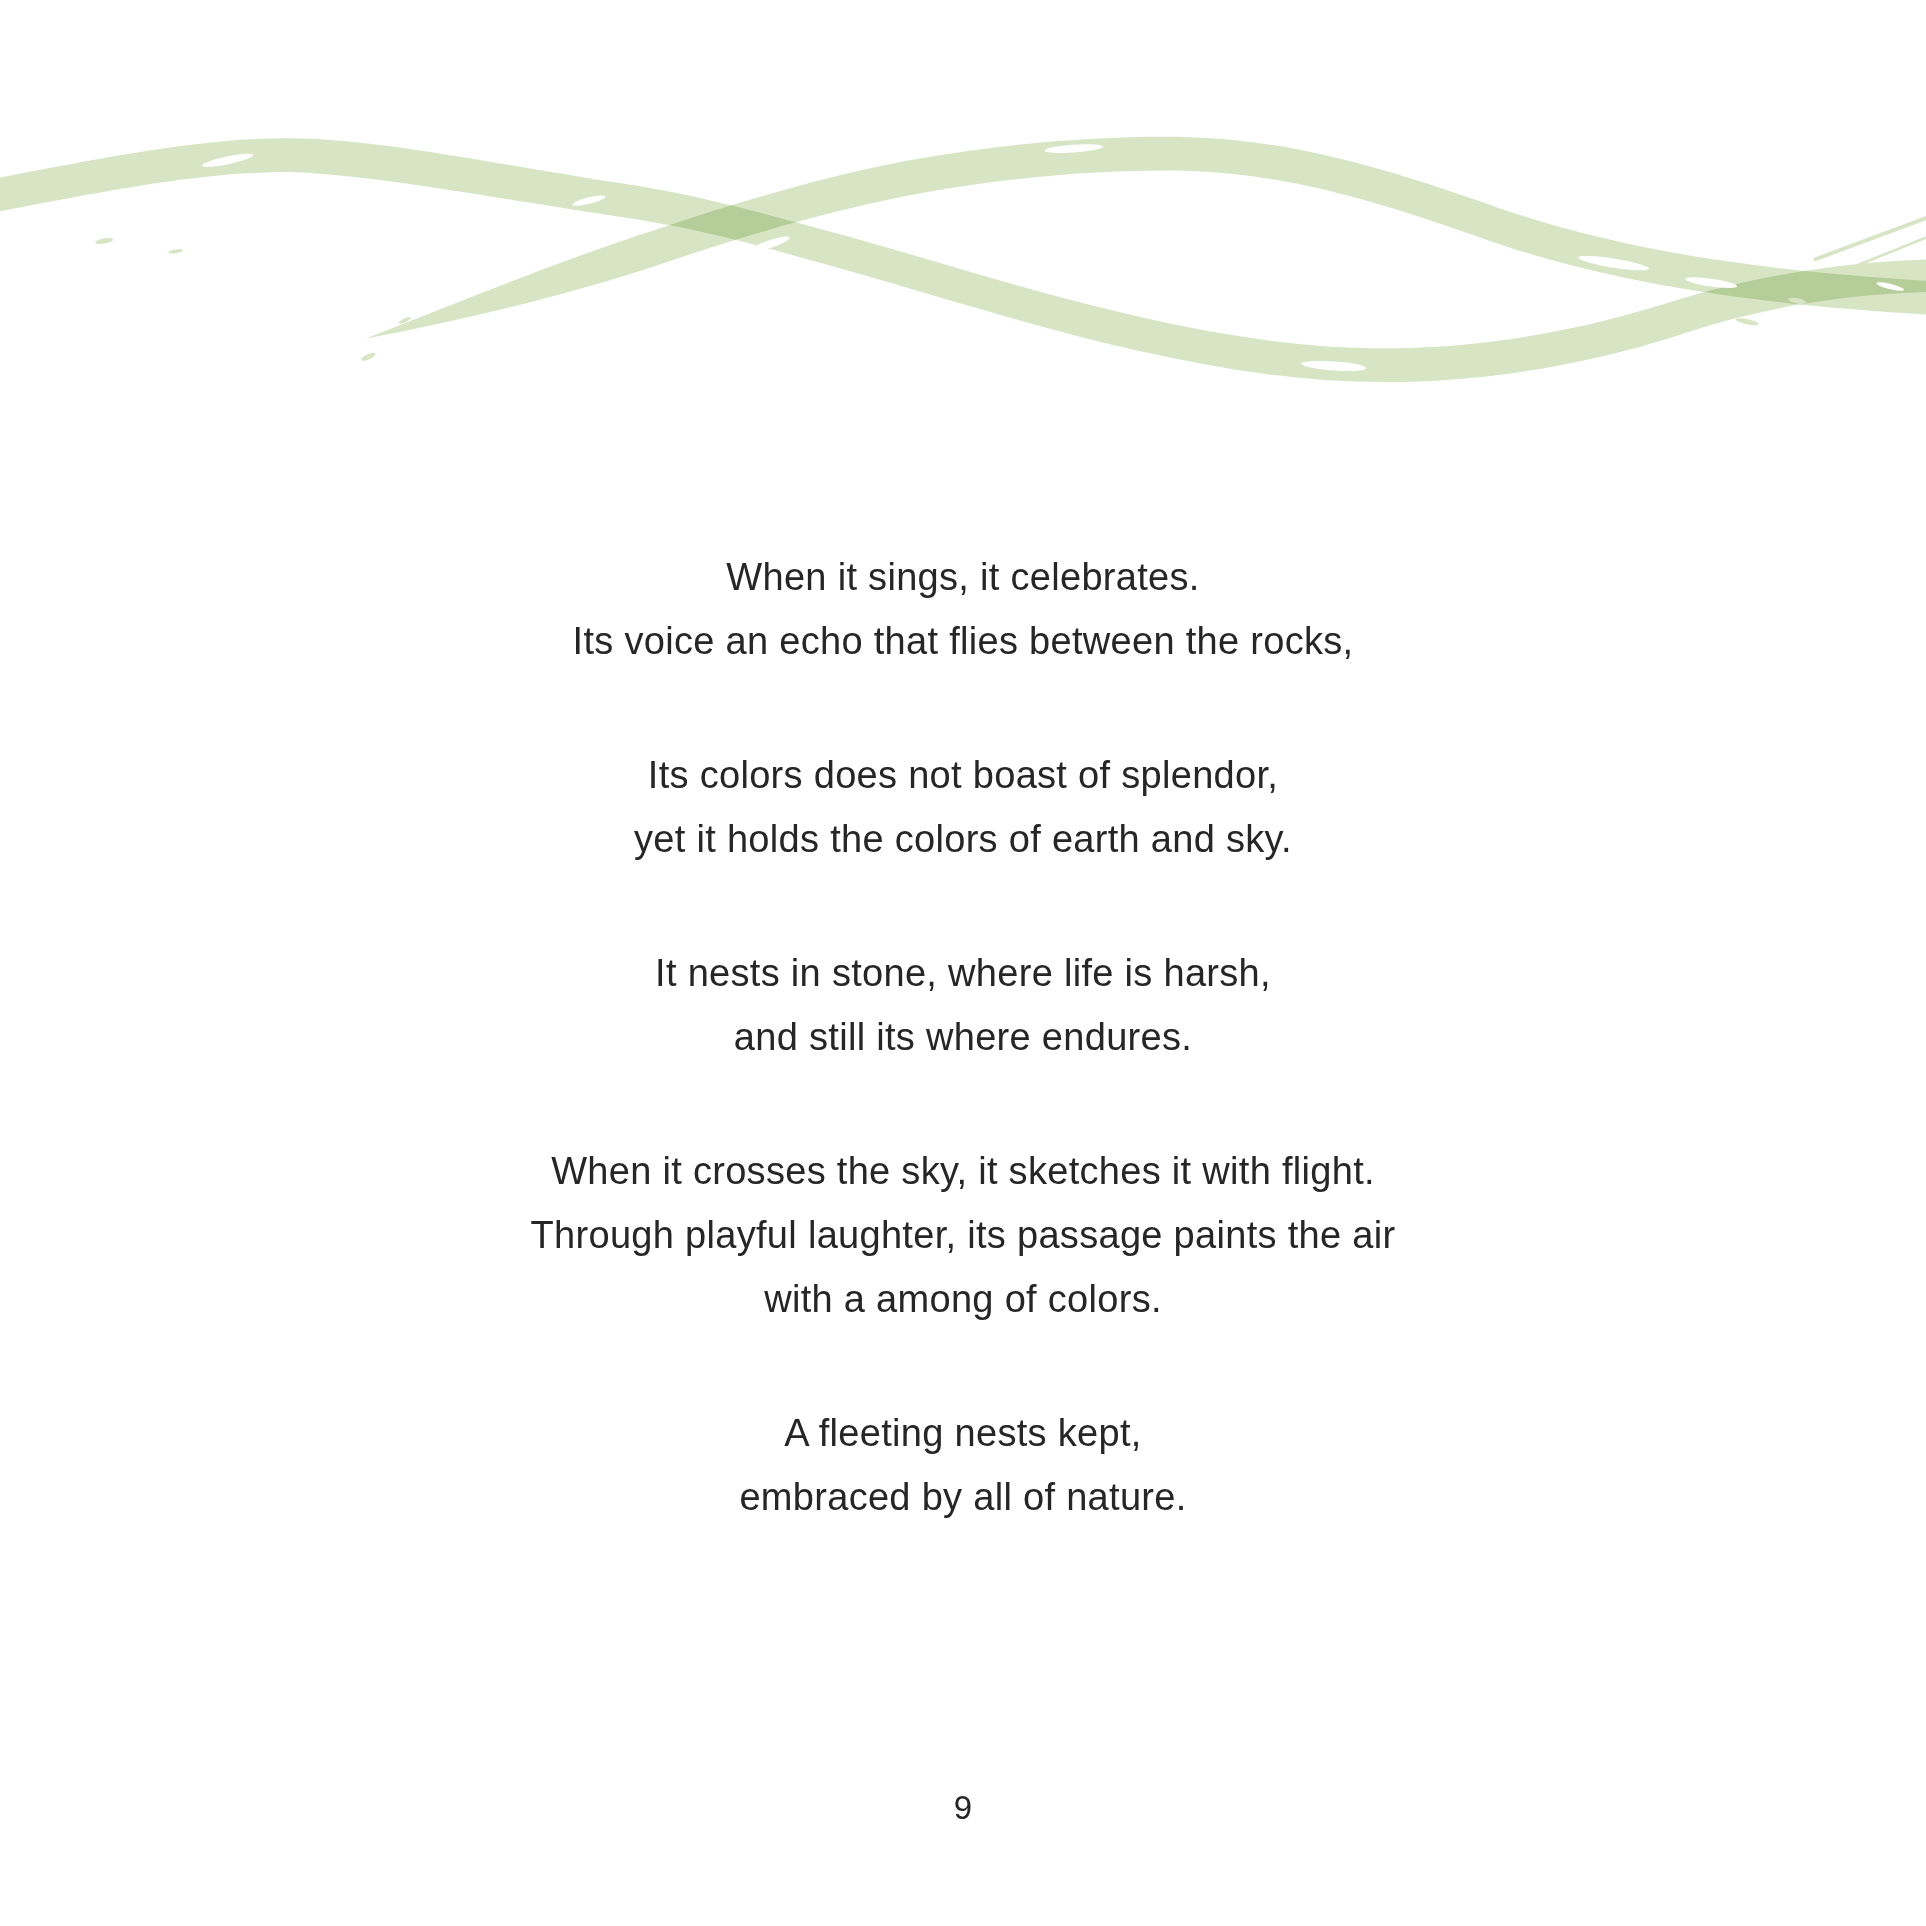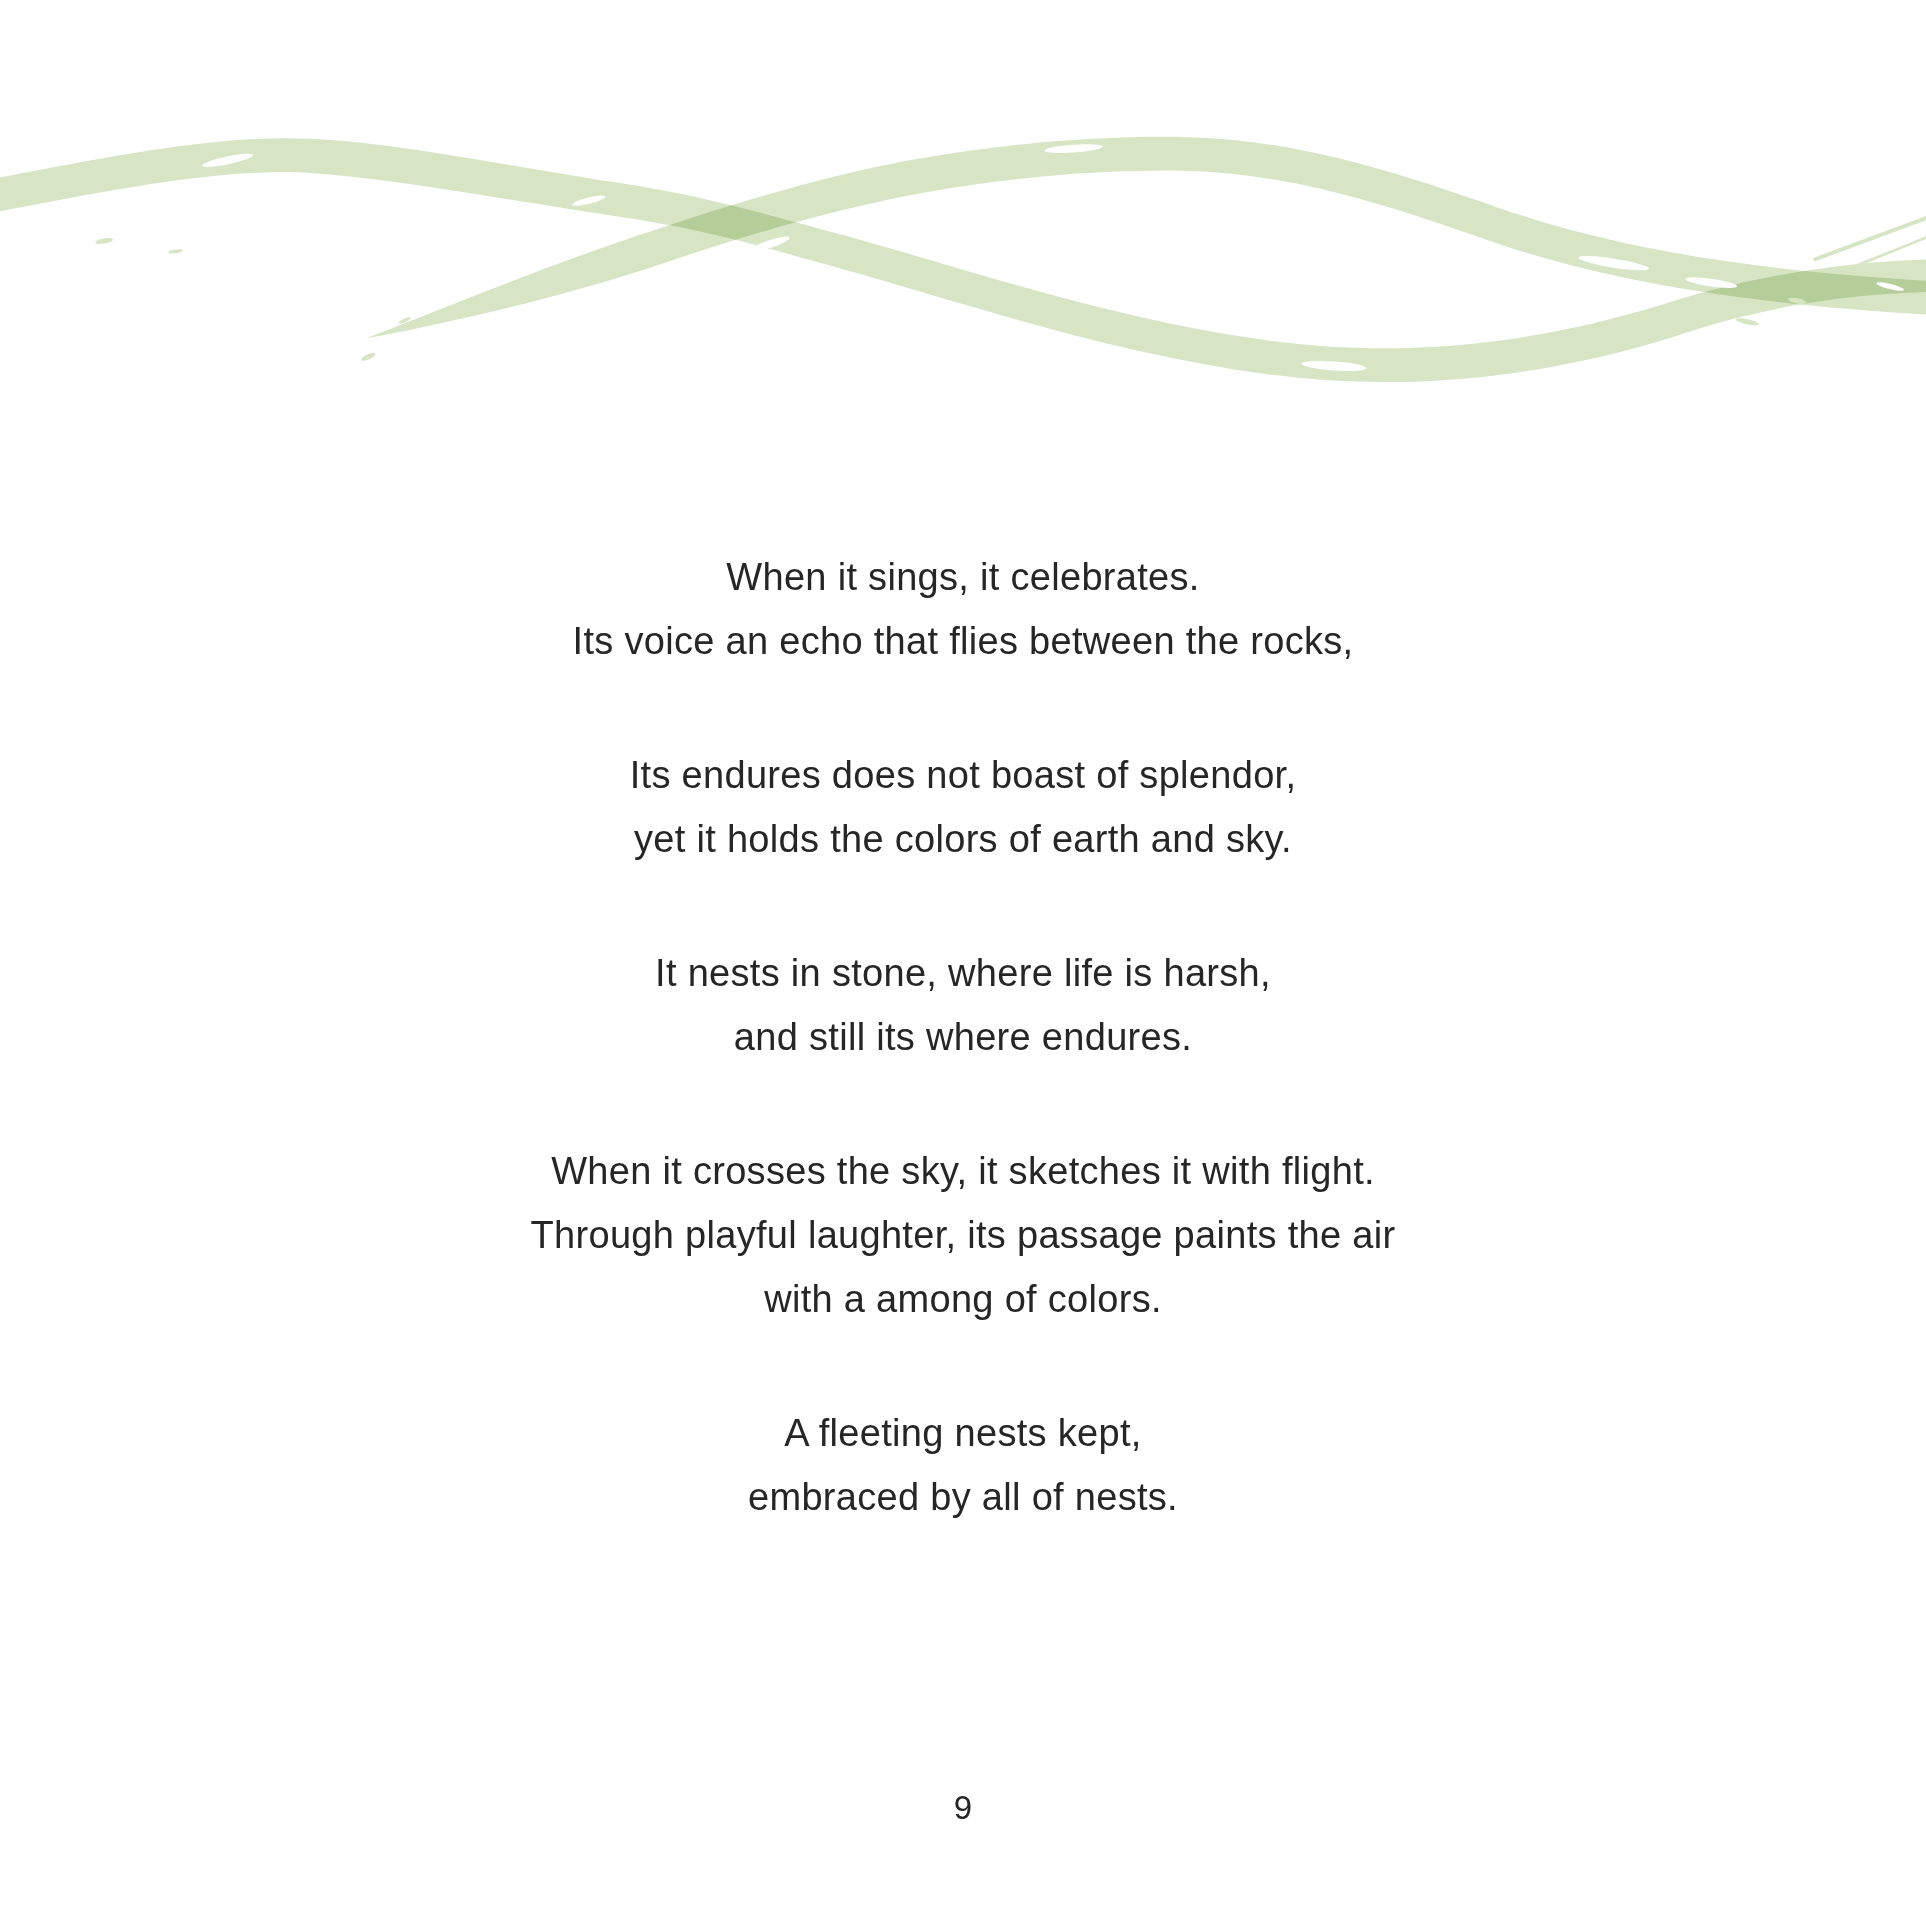--- a/index.html
+++ b/index.html
@@ -124,34 +124,34 @@
     <path class="scratch" stroke-width="6" d="M 2790,398 L 2962,334"></path>
     <path class="scratch" stroke-width="4" d="M 2848,410 L 2962,364"></path>
   </svg>
 
   <div class="poem">
     <div class="stanza">
       <div class="poem-line">When it sings, it celebrates.</div>
       <div class="poem-line">Its voice an echo that flies between the rocks,</div>
     </div>
     <div class="stanza">
-      <div class="poem-line">Its endures does not boast of splendor,</div>
+      <div class="poem-line">Its colors does not boast of splendor,</div>
       <div class="poem-line">yet it holds the colors of earth and sky.</div>
     </div>
     <div class="stanza">
       <div class="poem-line">It nests in stone, where life is harsh,</div>
       <div class="poem-line">and still its where endures.</div>
     </div>
     <div class="stanza">
       <div class="poem-line">When it crosses the sky, it sketches it with flight.</div>
       <div class="poem-line">Through playful laughter, its passage paints the air</div>
       <div class="poem-line">with a among of colors.</div>
     </div>
     <div class="stanza">
       <div class="poem-line">A fleeting nests kept,</div>
-      <div class="poem-line">embraced by all of nests.</div>
+      <div class="poem-line">embraced by all of nature.</div>
     </div>
   </div>
 
   <div class="page-number">9</div>
 
 </div>
 
 
 </body></html>

